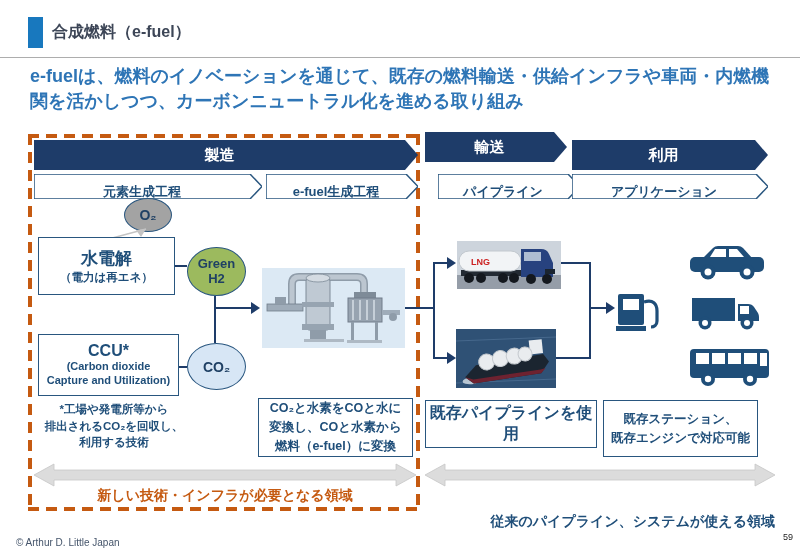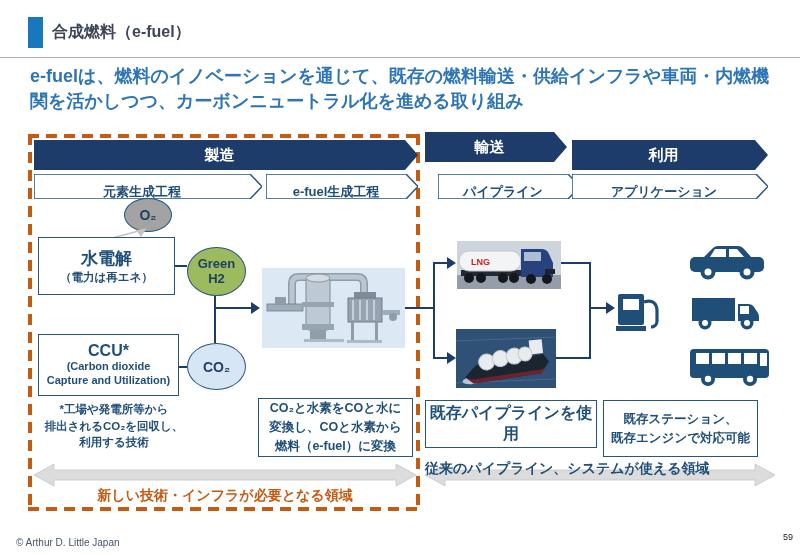--- a/index.html
+++ b/index.html
@@ -67,21 +67,21 @@
   
   .imgbox svg{display:block;}
 
   
   .conv{left:258px;top:398px;width:155px;height:59px;font-size:12.5px;font-weight:bold;line-height:1.5;}
   .pipe{left:425px;top:400px;width:172px;height:48px;font-size:16px;font-weight:bold;}
   .stat{left:603px;top:400px;width:155px;height:57px;font-size:12.5px;font-weight:bold;line-height:1.5;}
 
   
   .region-new{left:34px;top:487px;width:382px;text-align:center;font-size:14px;font-weight:bold;color:#c55a11;}
-  .region-old{left:425px;top:460px;width:350px;text-align:left;font-size:14px;font-weight:bold;color:#1f4e79;}
+  .region-old{left:425px;top:513px;width:350px;text-align:right;font-size:14px;font-weight:bold;color:#1f4e79;}
 
   
   .source{left:30px;top:517px;font-size:10px;font-weight:bold;color:#1f4e79;}
   .copyright{left:16px;top:537px;font-size:10px;color:#44546a;}
   .adl-logo{left:647px;top:526px;font-size:17px;font-weight:800;color:#1577c5;letter-spacing:-0.5px;font-stretch:condensed;}
   .page-num{left:783px;top:532px;font-size:9px;color:#222;}
 </style>
 </head>
 <body>
 

